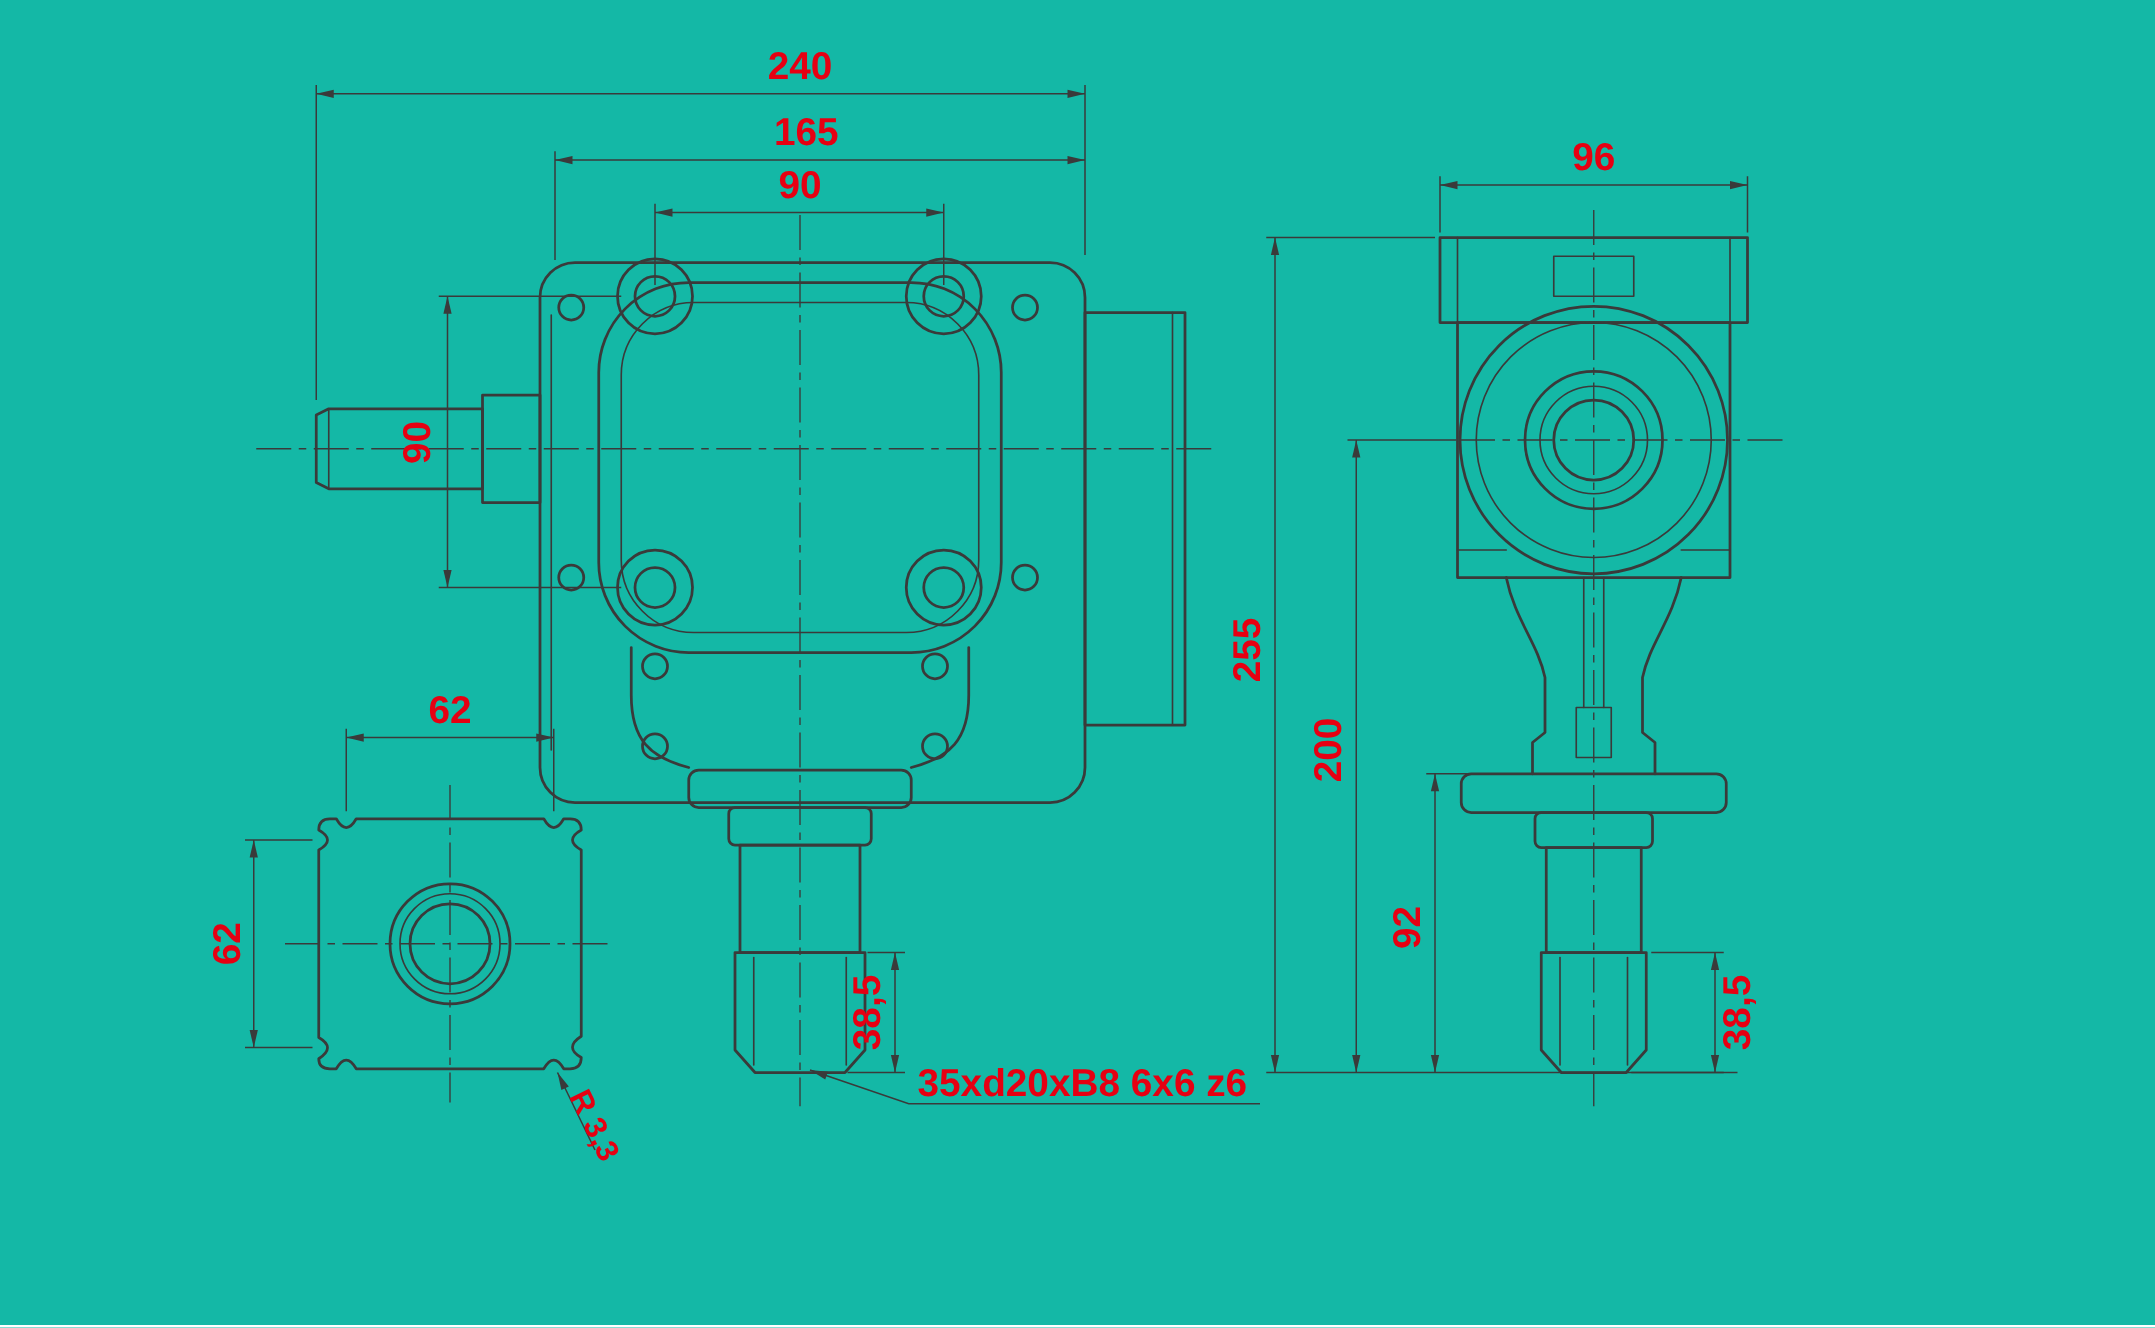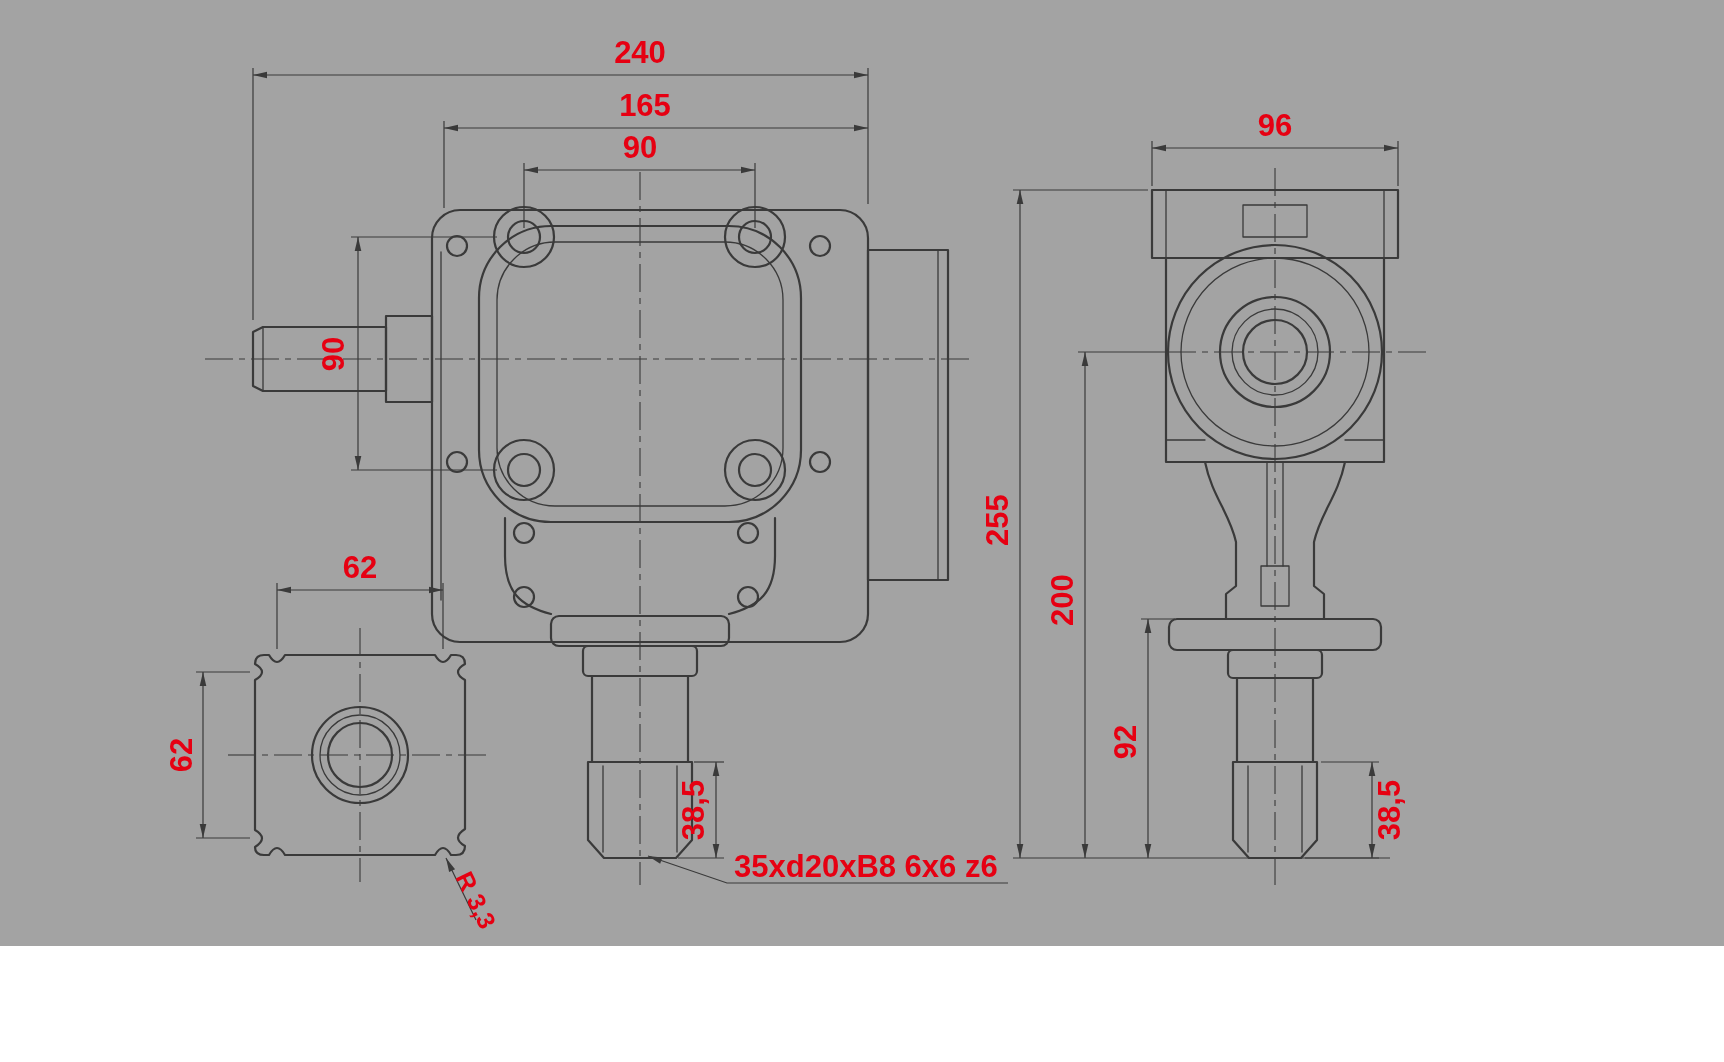--- a/index.html
+++ b/index.html
@@ -1,21 +1,21 @@
 <!DOCTYPE html>
 <html style="--line-color: #3a3a3a; --dim-color: #e60012;"><head>
 <meta charset="utf-8">
 <title>Technical Drawing</title>
 <style>
   :root{
     --line-color:#3a3a3a;
     --dim-color:#e60012;
   }
   html,body{margin:0;padding:0;background:#ffffff;}
-  .stage{width:1724px;height:946px;background:#a3a3a3;position:relative;overflow:hidden;}
+  .stage{width:1724px;height:1060px;background:#14b8a6;position:relative;overflow:hidden;}
   svg{display:block;}
   .outline{stroke:var(--line-color);stroke-width:2.2;fill:none;stroke-linejoin:round;stroke-linecap:round;}
   .thin{stroke:var(--line-color);stroke-width:1.3;fill:none;stroke-linejoin:round;stroke-linecap:round;}
   .centerline{stroke:var(--line-color);stroke-width:1.1;fill:none;stroke-dasharray:28 6 6 6;}
   .dimline{stroke:var(--line-color);stroke-width:1.2;fill:none;}
   .arrowhead{fill:var(--line-color);}
   .dimtext{fill:var(--dim-color);font-family:"Liberation Sans",sans-serif;font-weight:bold;font-size:31px;text-anchor:middle;}
   .dimtext.small{font-size:25px;}
   .dimtext.start{text-anchor:start;}
 </style>

